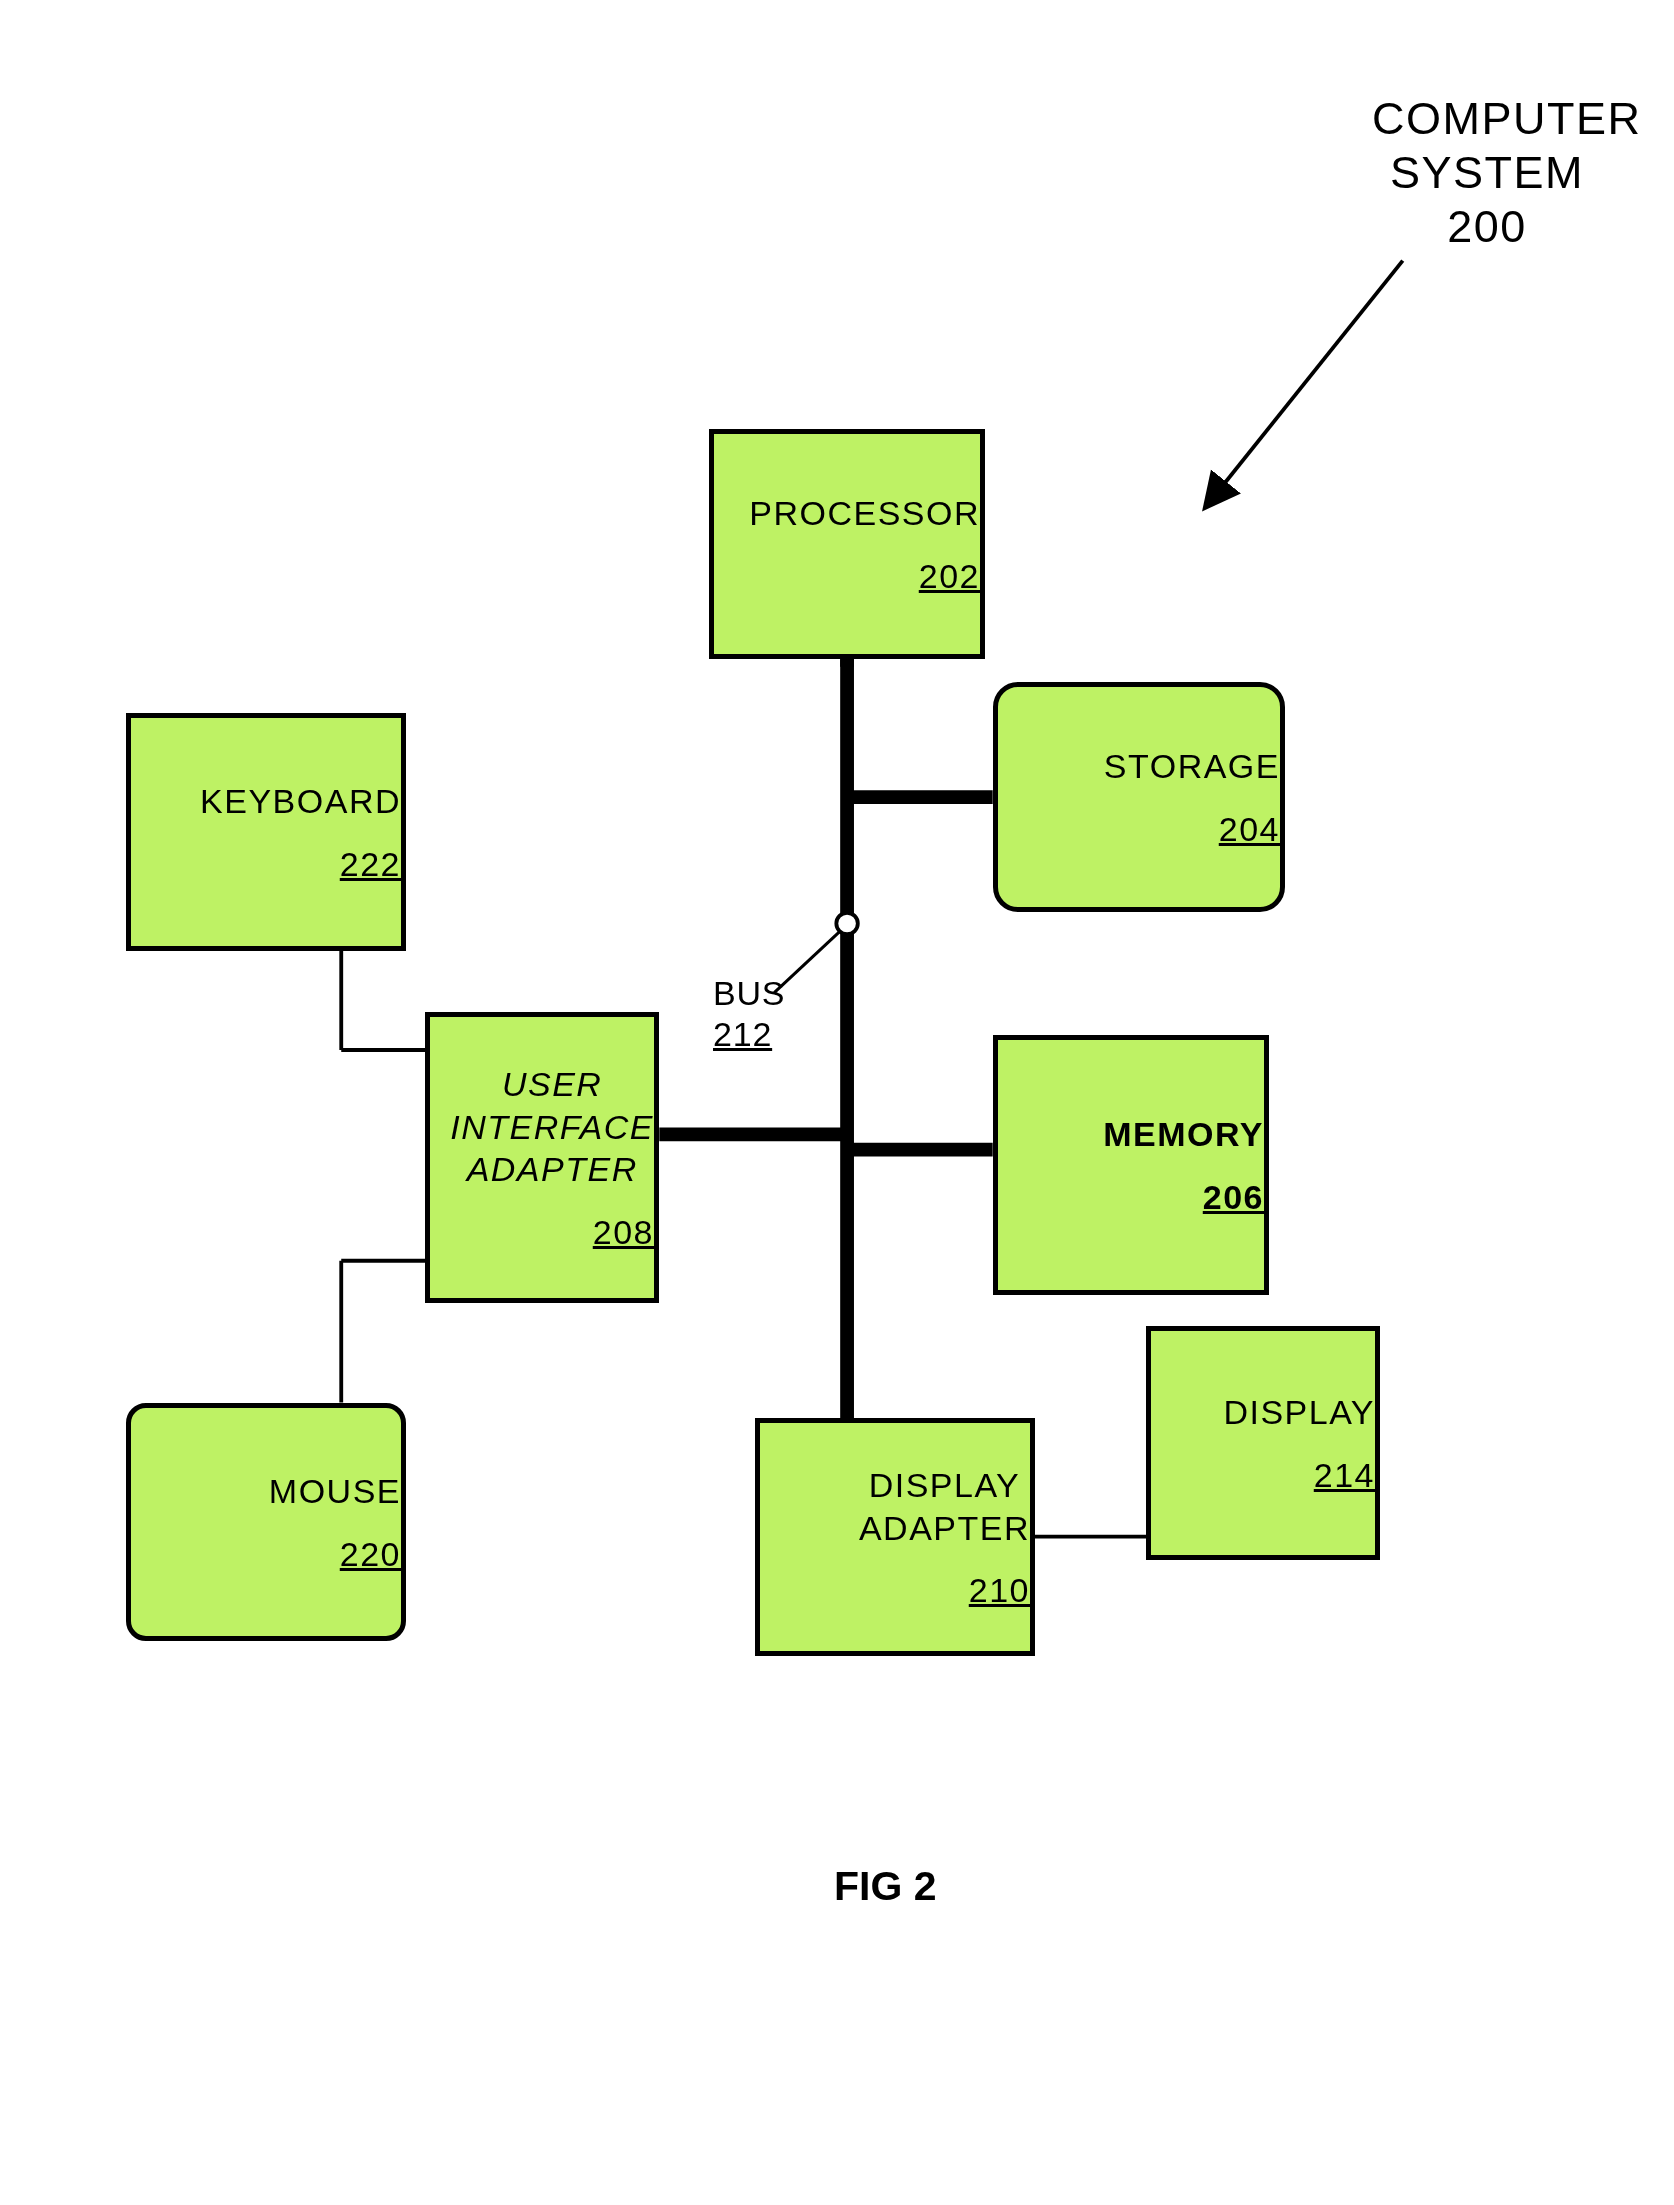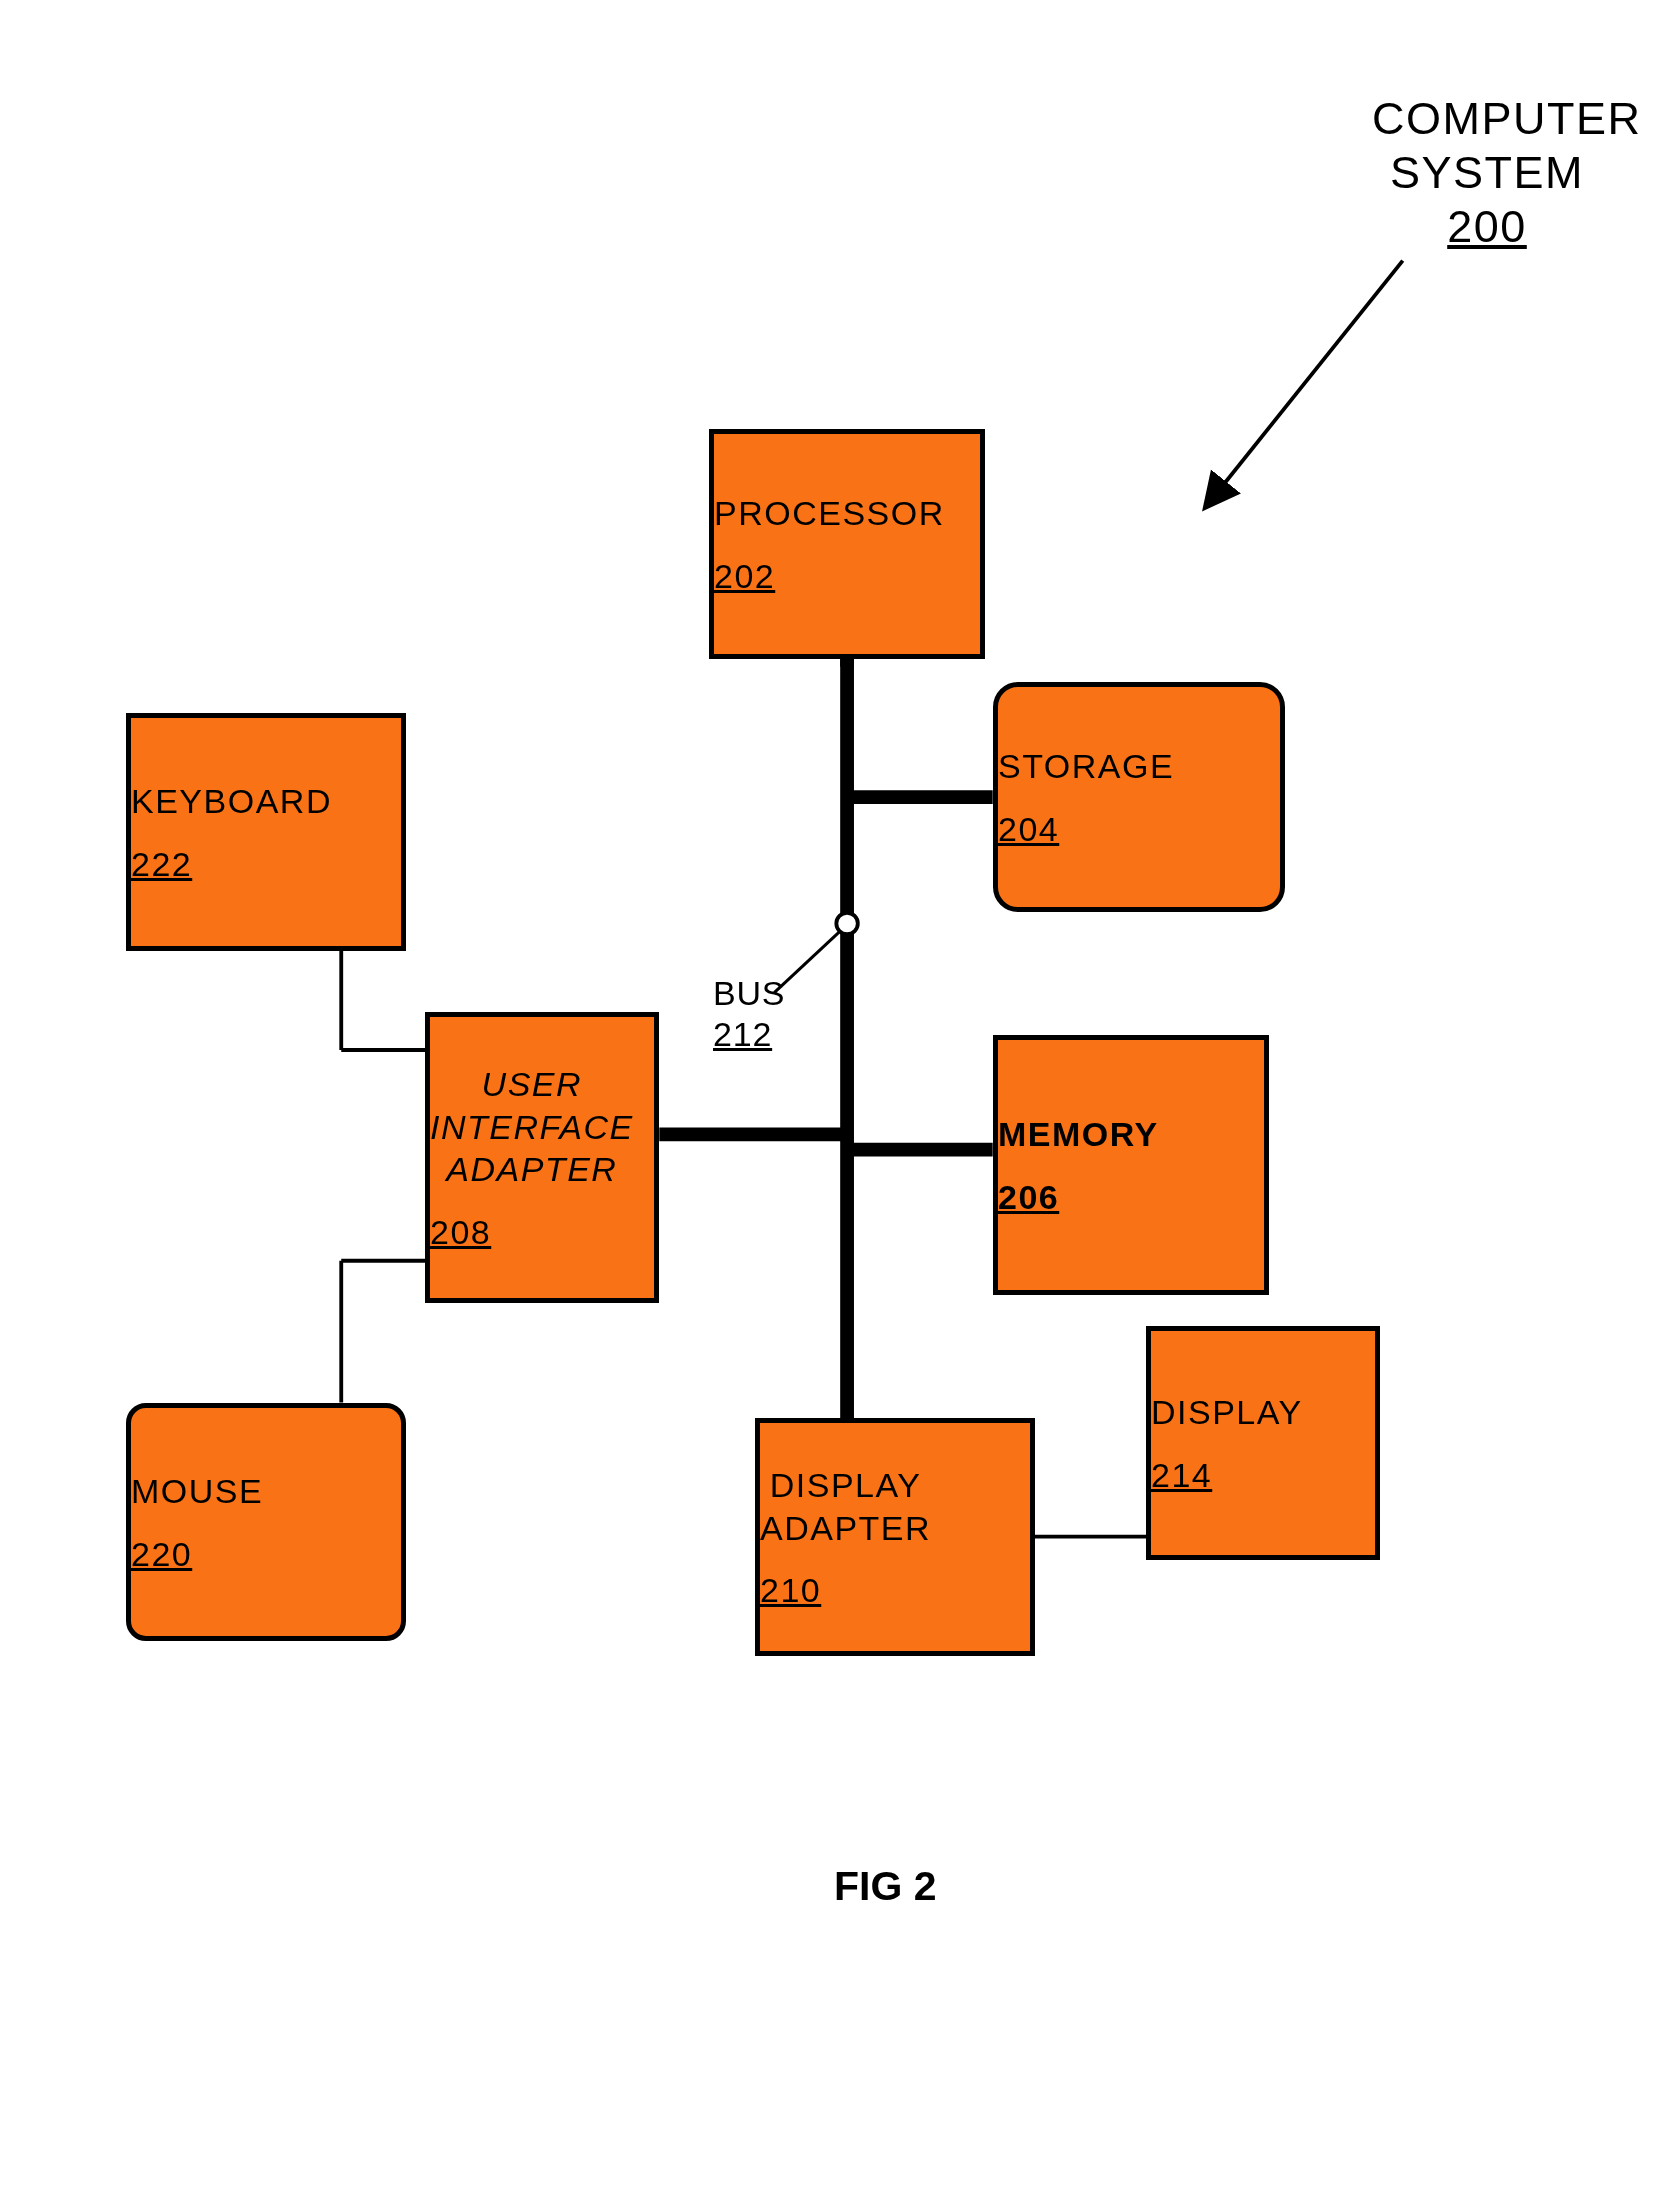--- a/index.html
+++ b/index.html
@@ -12,24 +12,24 @@
     color: #000000;
   }
   .stage {
     position: relative;
     width: 1675px;
     height: 2205px;
   }
   .box {
     position: absolute;
     border: 5.4px solid #000000;
-    background: #f97316;
+    background: #bef264;
     display: flex;
     flex-direction: column;
-    align-items: flex-start;
+    align-items: flex-end;
     justify-content: center;
     text-align: center;
     box-sizing: border-box;
   }
   .box .label {
     font-size: 34px;
     letter-spacing: 1.5px;
     line-height: 1.25;
   }
   .box .ref {
@@ -50,21 +50,20 @@
     display: block;
   }
   .title {
     position: absolute;
     font-size: 45px;
     letter-spacing: 1.5px;
     line-height: 1.2;
     text-align: center;
   }
   .title .ref {
-    text-decoration: underline;
     display: block;
   }
   .fig {
     position: absolute;
     font-size: 41px;
     font-weight: bold;
   }
   svg { position: absolute; left: 0; top: 0; }
 </style>
 </head>

